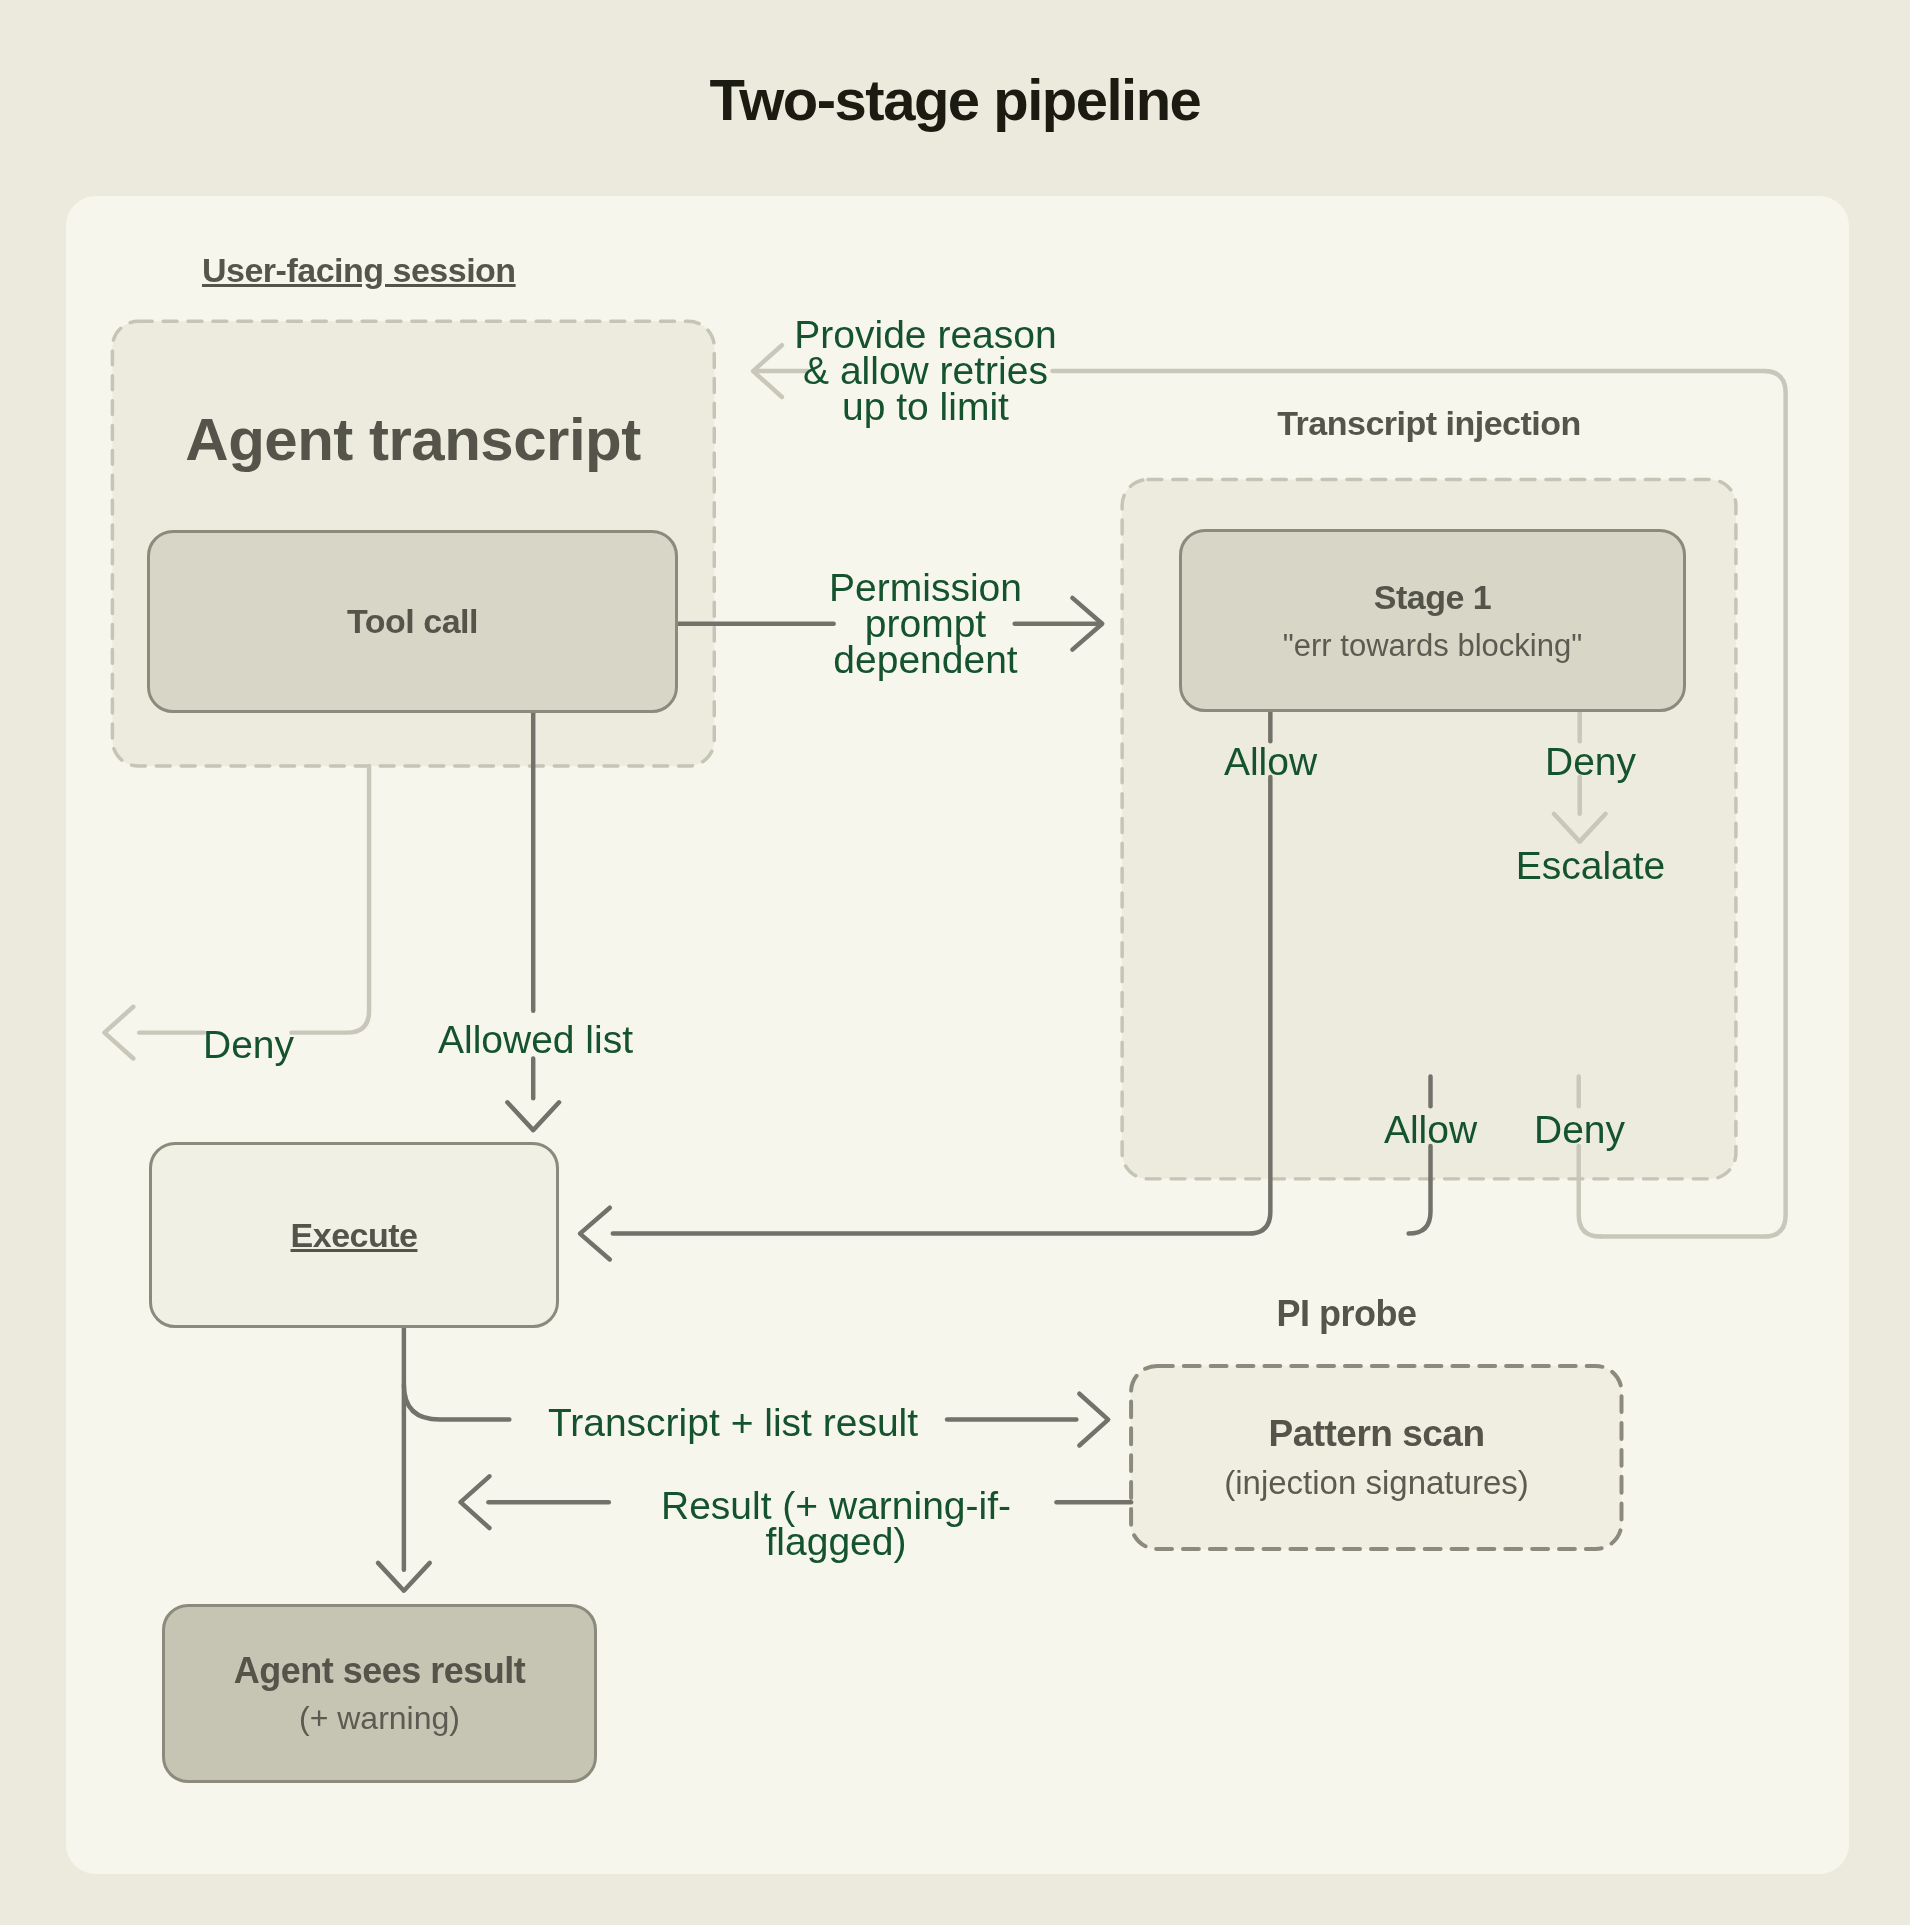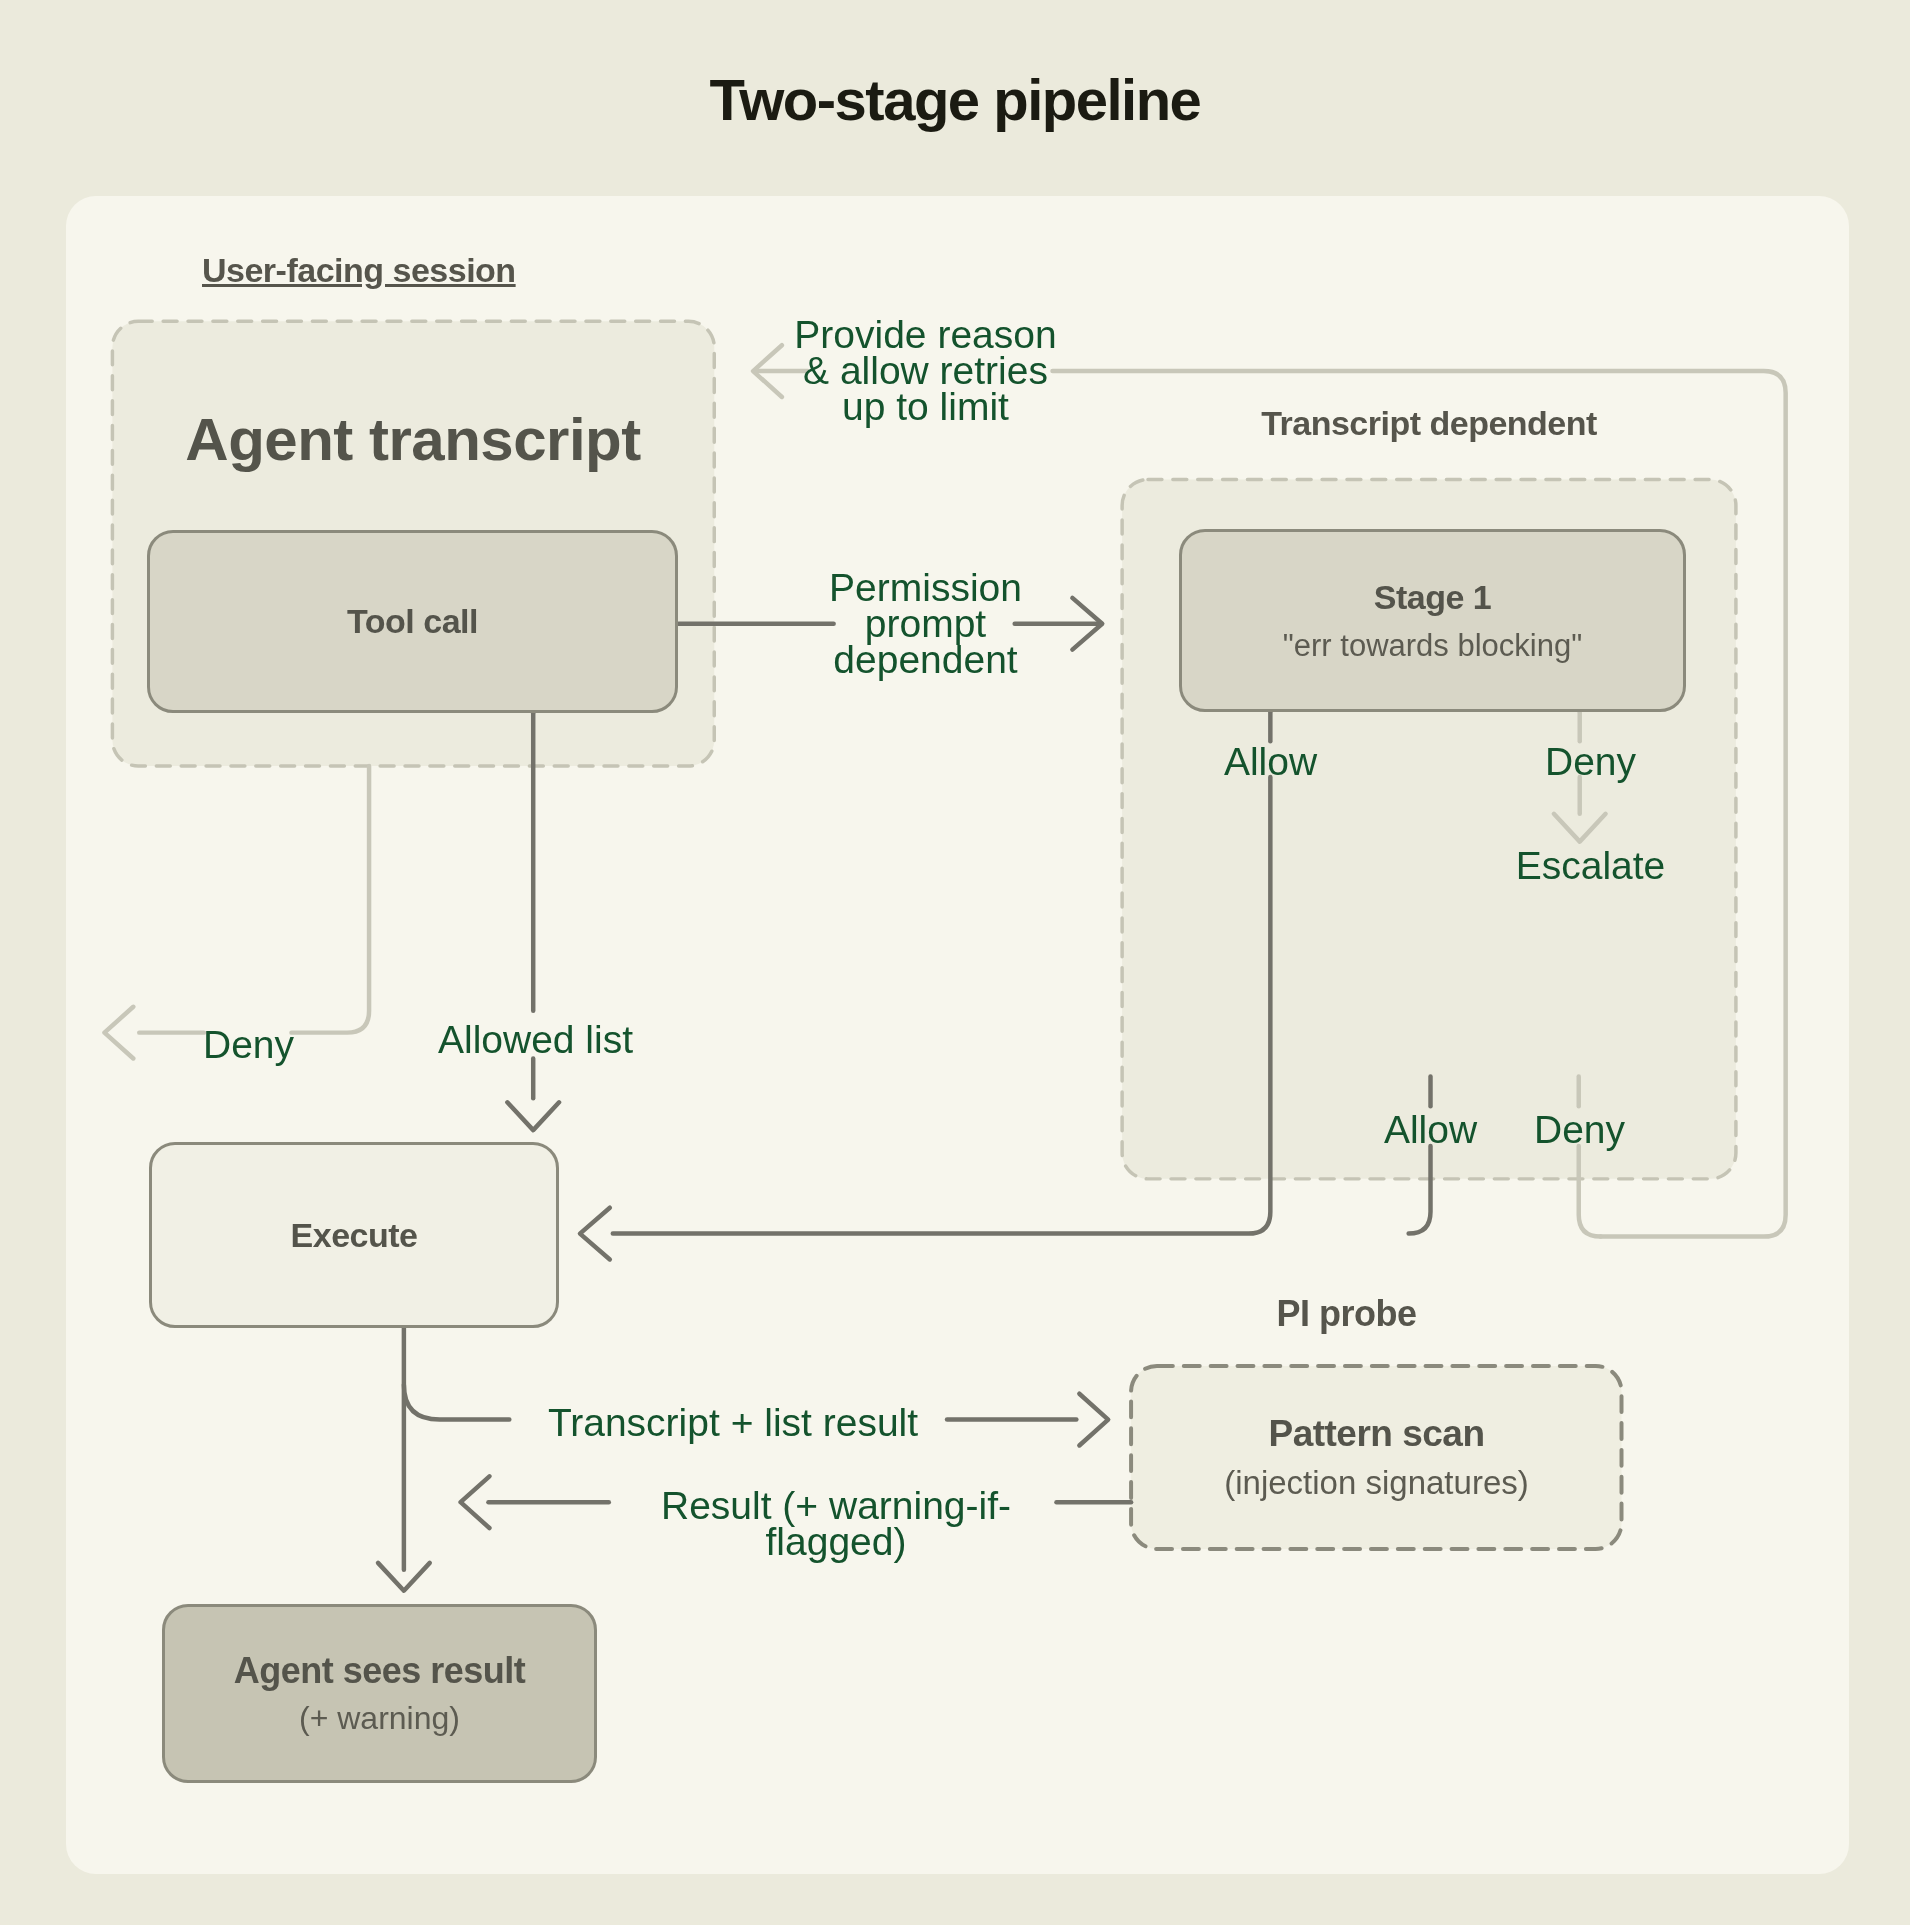--- a/index.html
+++ b/index.html
@@ -86,36 +86,36 @@
         <path d="M952,1427 H1082"></path>
         <path d="M1085,1401 L1114,1427 L1085,1453"></path>
         <path d="M492,1484 L463,1510 L492,1536"></path>
         <path d="M491,1510 H612"></path>
         <path d="M1062,1510 H1137"></path>
       </g>
     </g>
   </svg>
 
   <div class="zone-label" style="left:202px;top:251px;text-decoration:underline;">User-facing session</div>
-  <div class="zone-label" style="left:1122px;top:404px;width:614px;text-align:center;">Transcript dependent</div>
+  <div class="zone-label" style="left:1122px;top:404px;width:614px;text-align:center;">Transcript injection</div>
   <div class="zone-label" style="left:1101px;top:1293px;width:491px;text-align:center;font-size:36px;">PI probe</div>
 
   <div class="heading" style="left:112px;top:405px;width:602px;">Agent transcript</div>
 
   <div class="node" style="left:147px;top:530px;width:531px;height:183px;">
     <span class="node-title">Tool call</span>
   </div>
 
   <div class="node" style="left:1179px;top:529px;width:507px;height:183px;">
     <span class="node-title">Stage 1</span>
     <span class="node-subtitle">"err towards blocking"</span>
   </div>
 
 
-  <div class="node light" style="left:149px;top:1142px;width:410px;height:186px;">
+  <div class="node light" style="left:149px;top:1142px;width:410px;height:186px;text-decoration:underline;">
     <span class="node-title">Execute</span>
   </div>
 
   <div class="node ghost" style="left:1131px;top:1366px;width:491px;height:183px;">
     <span class="node-title" style="font-size:37px;">Pattern scan</span>
     <span class="node-subtitle" style="font-size:33px;margin-top:9px;">(injection signatures)</span>
   </div>
 
   <div class="node dark" style="left:162px;top:1604px;width:435px;height:179px;">
     <span class="node-title" style="font-size:36px;">Agent sees result</span>

